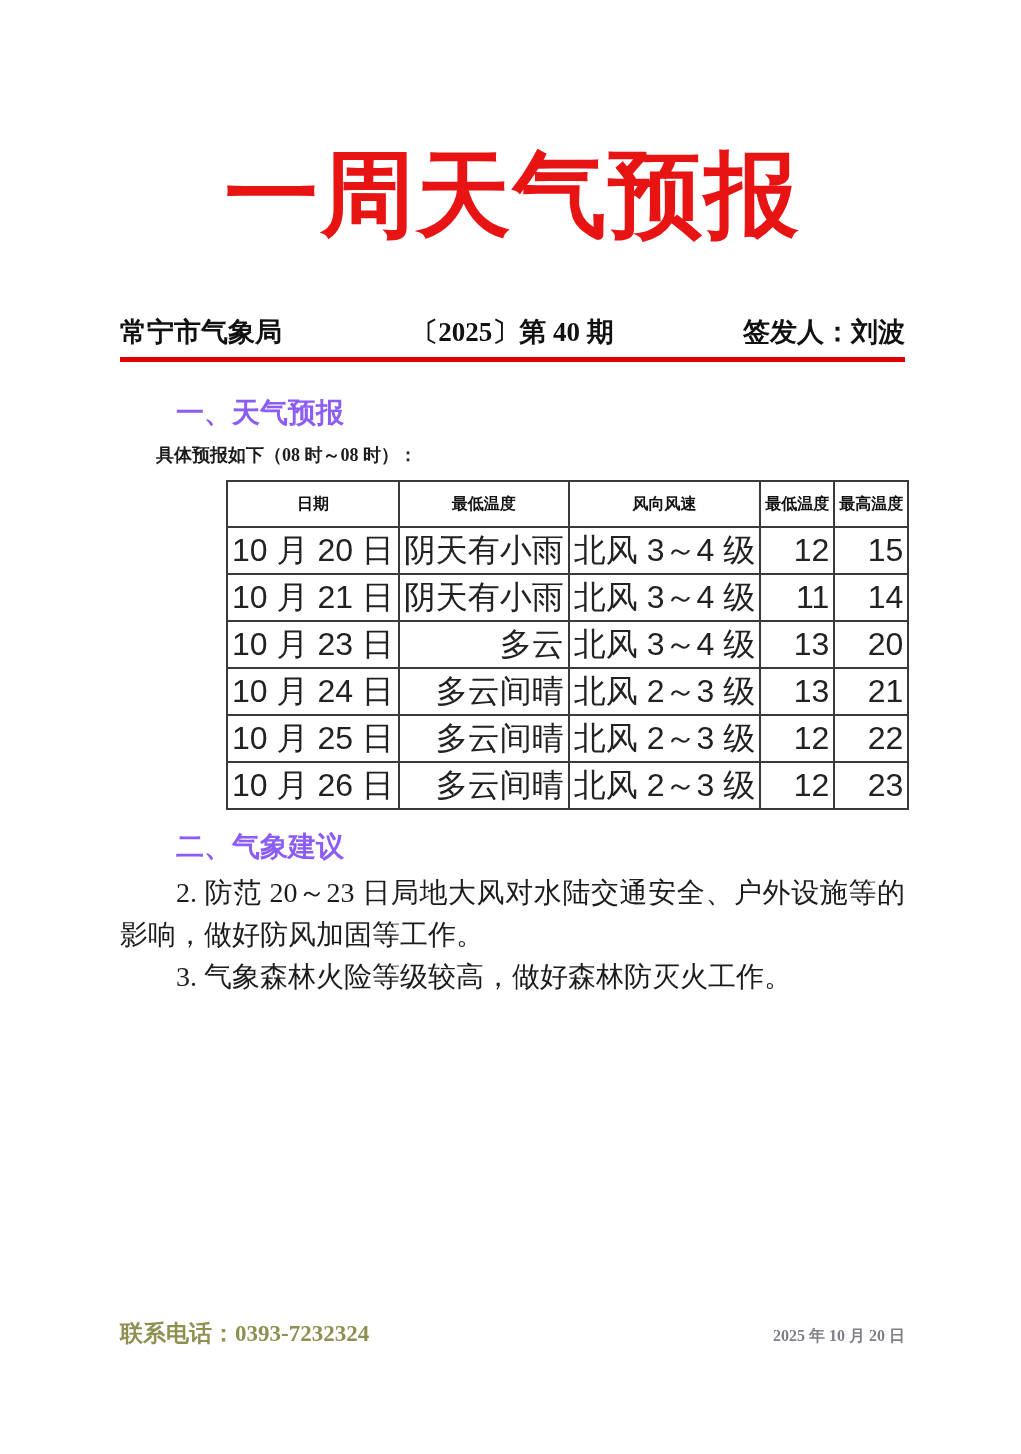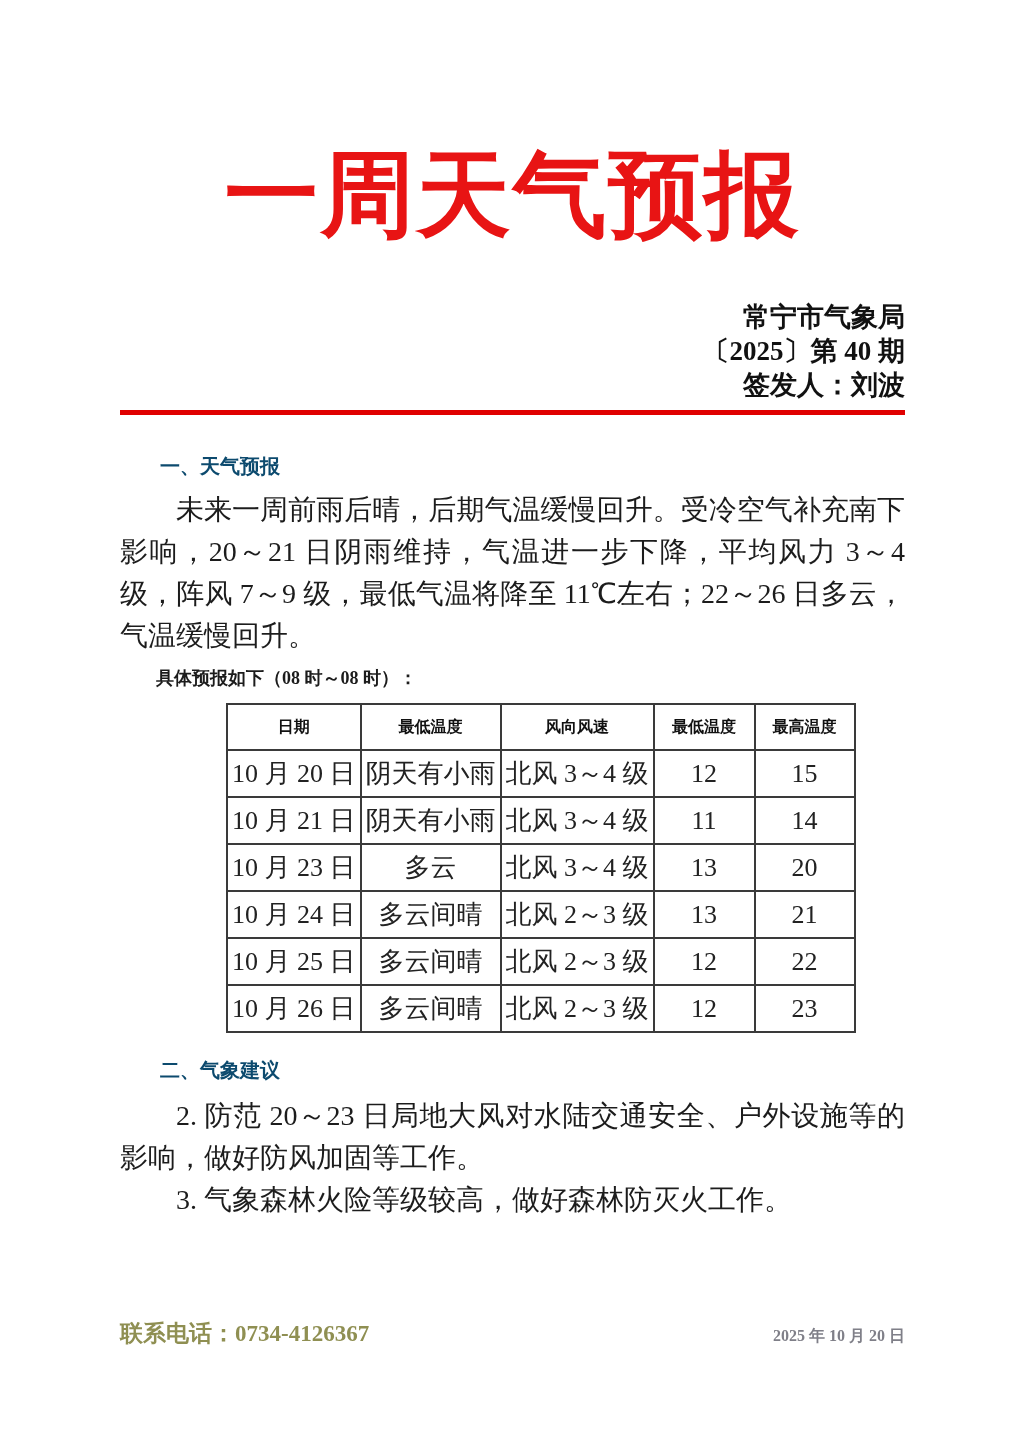--- a/index.html
+++ b/index.html
@@ -22,44 +22,43 @@
     line-height: 130px;
     letter-spacing: 2px;
     text-align: center;
     color: #e81414;
   }
 
   .header-row {
     display: flex;
     justify-content: space-between;
     align-items: flex-end;
-    margin-top: 40px;
+    margin-top: 55px;
     font-family: "Liberation Serif", serif;
     font-weight: bold;
     font-size: 27px;
     line-height: 34px;
     color: #111;
-    flex-direction: column;
   }
 
   .red-rule {
     margin-top: 8px;
     height: 5px;
     background: #e00000;
     border: none;
   }
 
   .section-heading {
     margin: 30px 0 0 0;
     font-family: "Liberation Sans", sans-serif;
     font-weight: bold;
-    font-size: 20px;
+    font-size: 28px;
     line-height: 42px;
     text-indent: 2em;
-    color: #0c4a6e;
+    color: #8b5cf6;
   }
 
   .body-para {
     margin: 2px 0 0 0;
     font-size: 28px;
     line-height: 42px;
     text-align: justify;
     text-indent: 2em;
   }
 
@@ -85,24 +84,25 @@
     white-space: nowrap;
   }
   table.forecast th {
     font-family: "Liberation Sans", sans-serif;
     font-weight: bold;
     font-size: 16px;
     height: 44px;
     color: #111;
   }
   table.forecast td {
-    font-family: Liberation Serif, serif;
-    font-size: 26px;
+    font-family: Liberation Sans, sans-serif;
+    font-size: 32px;
     height: 45px;
     color: #222;
+    text-align: right;
   }
   .colw0 { width: 117px; }
   .colw1 { width: 123px; }
   .colw2 { width: 130px; }
   .colw3 { width: 101px; }
   .colw4 { width: 100px; }
 
   .suggestion { margin: 0; }
   .suggestions-block { margin-top: 12px; }
 
@@ -139,21 +139,20 @@
     <div class="header-row">
       <span>常宁市气象局</span>
       <span>〔2025〕第 40 期</span>
       <span>签发人：刘波</span>
     </div>
 
     <div class="red-rule"></div>
 
     <h2 class="section-heading">一、天气预报</h2>
 
-    <p class="body-para">未来一周前雨后晴，后期气温缓慢回升。受冷空气补充南下影响，20～21 日阴雨维持，气温进一步下降，平均风力 3～4 级，阵风 7～9 级，最低气温将降至 11℃左右；22～26 日多云，气温缓慢回升。</p>
 
     <p class="table-intro">具体预报如下（08 时～08 时）：</p>
 
     <table class="forecast">
       <colgroup>
         <col class="colw0">
           <col class="colw1">
           <col class="colw2">
           <col class="colw3">
           <col class="colw4">
@@ -215,16 +214,16 @@
 
     <h2 class="section-heading" style="margin-top:16px;">二、气象建议</h2>
 
     <div class="suggestions-block" style="margin-top:4px;">
       <p class="body-para suggestion">2. 防范 20～23 日局地大风对水陆交通安全、户外设施等的影响，做好防风加固等工作。</p>
       <p class="body-para suggestion">3. 气象森林火险等级较高，做好森林防灭火工作。</p>
     </div>
   </div>
 
   <div class="footer">
-    <span class="footer-phone">联系电话：0734-4126367</span>
+    <span class="footer-phone">联系电话：0393-7232324</span>
     <span class="footer-date">2025 年 10 月 20 日</span>
   </div>
 </div>
 
 </body></html>

